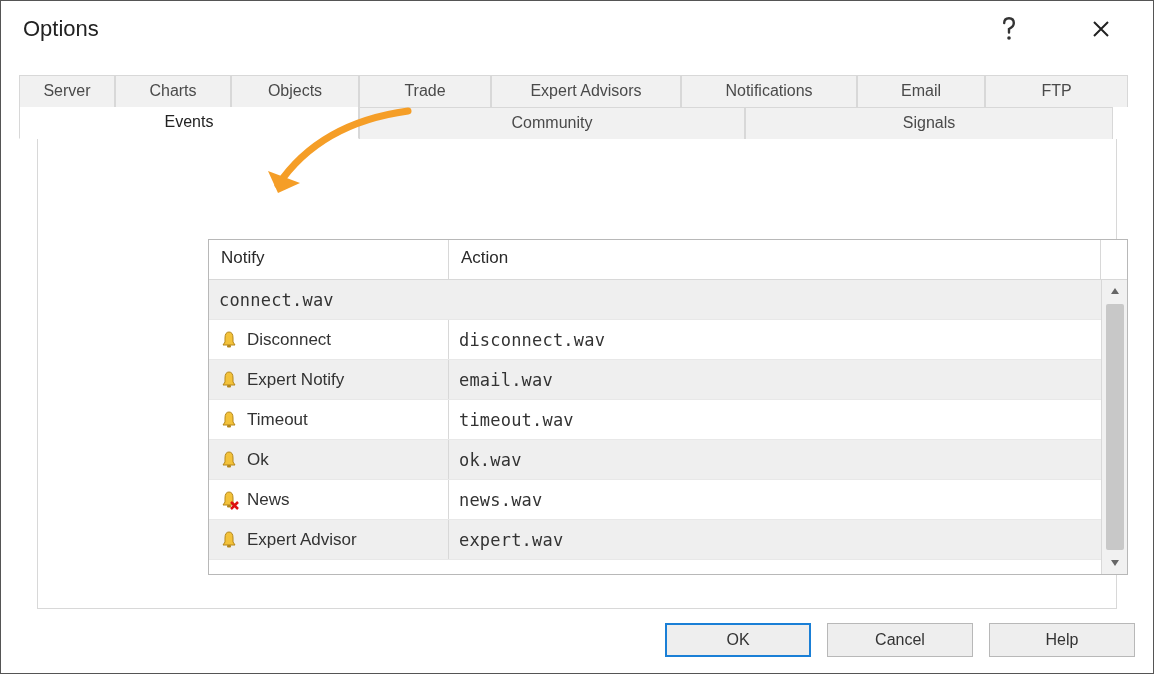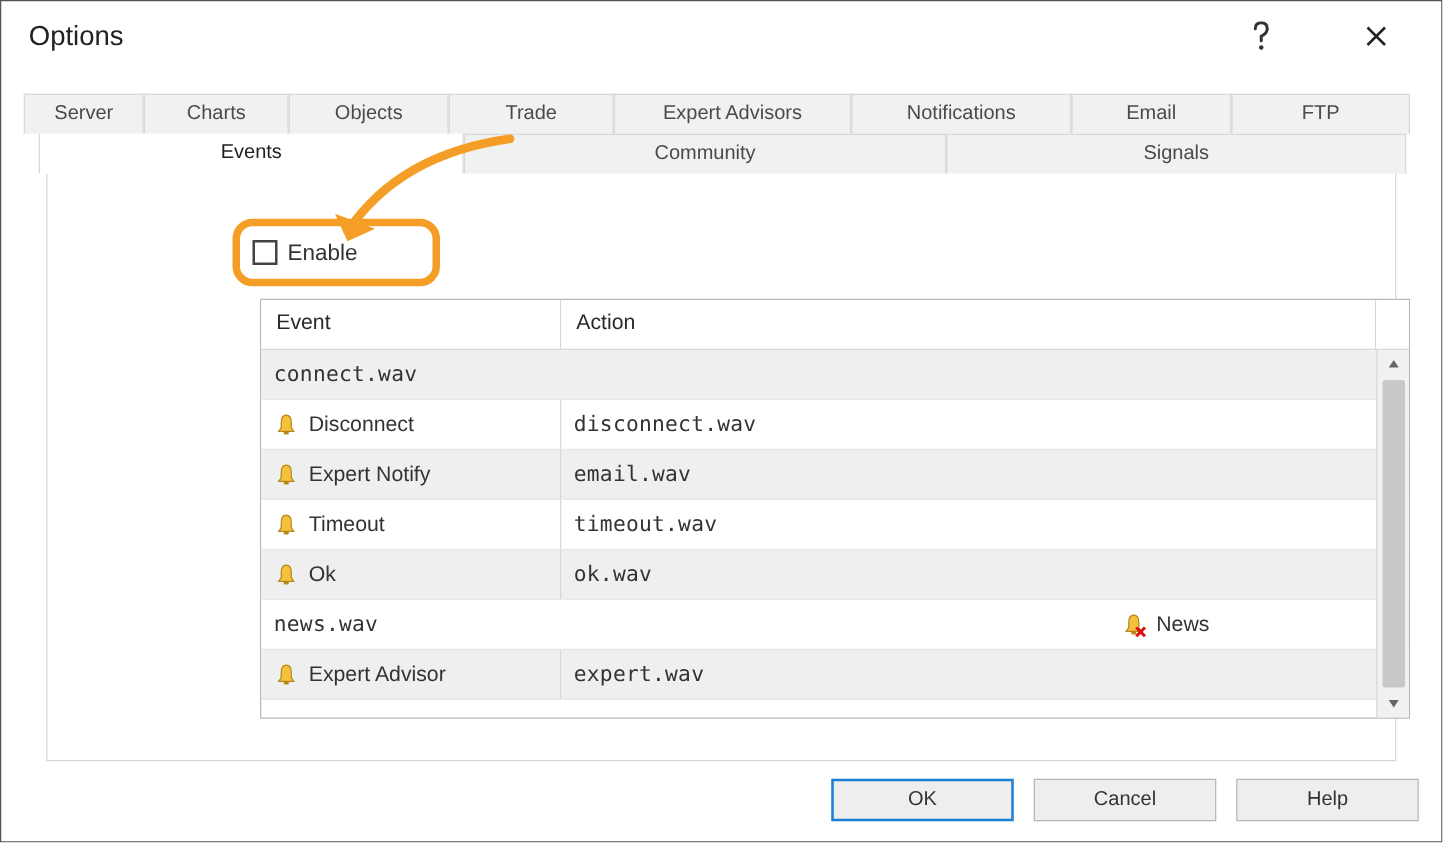--- a/index.html
+++ b/index.html
@@ -67,21 +67,21 @@
   
   .t-server  { width: 96px; }
   .t-charts  { width: 116px; }
   .t-objects { width: 128px; }
   .t-trade   { width: 132px; }
   .t-expert  { width: 190px; }
   .t-notif   { width: 176px; }
   .t-email   { width: 128px; }
   .t-ftp     { width: 143px; }
   
-  .t-events    { width: 340px; margin-left: 12px; }
+  .t-events    { width: 340px; margin-left: 0; }
   .t-community { width: 386px; }
   .t-signals   { width: 368px; }
   .tabs-row.bottom { }
   .tabs-row.bottom .tab { border-top: 1px solid #d8d8d8; }
   .tabs-row.bottom .tab.active {
     position: relative;
     z-index: 2;
     border-bottom: 1px solid #fff;
     border-top: none;
   }
@@ -260,28 +260,24 @@
       <div class="tab t-signals">Signals</div>
     </div>
 
     <div class="panel">
 
       <svg class="arrow-anno" viewBox="0 0 160 110">
         <path d="M148 4 Q 60 16 18 78" fill="none" stroke="#f59e27" stroke-width="7" stroke-linecap="round"></path>
         <path d="M8 64 L18 86 L40 76 Z" fill="#f59e27"></path>
       </svg>
 
-      <div class="enable-box">
-        <span class="chk"></span>
-        <span class="enable-label">Enable</span>
-      </div>
 
       <div class="table-outer">
         <div class="table-head">
-          <div class="th col-event">Event</div>
+          <div class="th col-event">Notify</div>
           <div class="th col-action">Action</div>
           <div class="th col-scroll"></div>
         </div>
         <div class="table-body">
 
           <div class="row">
             <div class="cell col-action">connect.wav</div>
           </div>
 
           <div class="row">
@@ -330,31 +326,31 @@
                     <path d="M10 2 Q14 2 14 8 L14 12 L16 15 L4 15 L6 12 L6 8 Q6 2 10 2 Z" fill="#f3c23a" stroke="#b5871a" stroke-width="1"></path>
                     <rect x="8" y="15" width="4" height="2.5" rx="1" fill="#b5871a"></rect>
                   </svg>
               </span>
               <span>Ok</span>
             </div>
             <div class="cell col-action">ok.wav</div>
           </div>
 
           <div class="row">
-            <div class="cell col-action">news.wav</div>
             <div class="cell col-event">
               <span class="bell">
                 <svg viewBox="0 0 20 20">
                   <path d="M10 2 Q14 2 14 8 L14 12 L16 15 L4 15 L6 12 L6 8 Q6 2 10 2 Z" fill="#f3c23a" stroke="#b5871a" stroke-width="1"></path>
                   <rect x="8" y="15" width="4" height="2.5" rx="1" fill="#b5871a"></rect>
                   <path d="M12 12 L19 19 M19 12 L12 19" stroke="#d11" stroke-width="2.5"></path>
                 </svg>
               </span>
               <span>News</span>
             </div>
+            <div class="cell col-action">news.wav</div>
           </div>
 
           <div class="row">
             <div class="cell col-event">
               <span class="bell">
                 <svg viewBox="0 0 20 20">
                     <path d="M10 2 Q14 2 14 8 L14 12 L16 15 L4 15 L6 12 L6 8 Q6 2 10 2 Z" fill="#f3c23a" stroke="#b5871a" stroke-width="1"></path>
                     <rect x="8" y="15" width="4" height="2.5" rx="1" fill="#b5871a"></rect>
                   </svg>
               </span>

